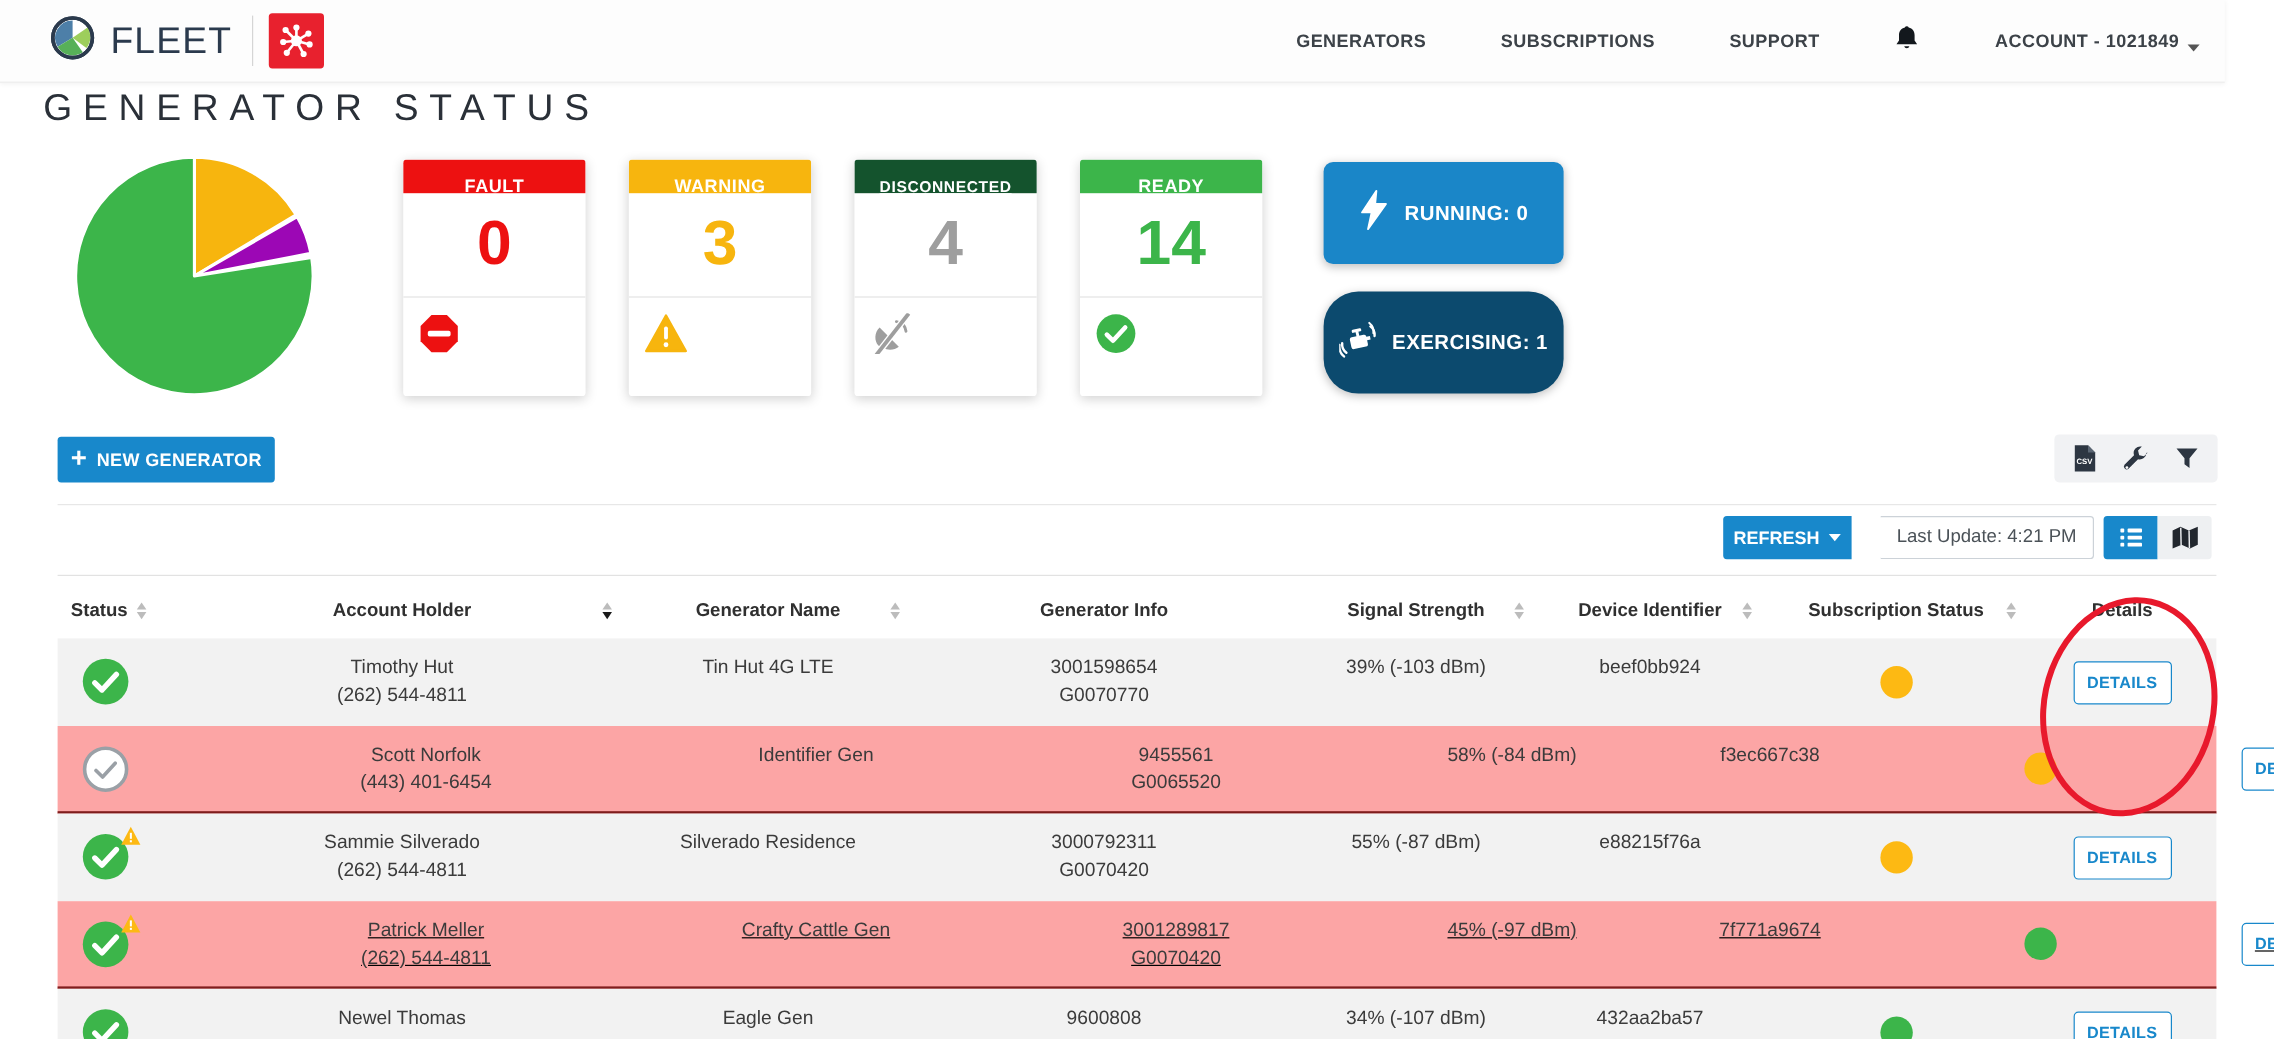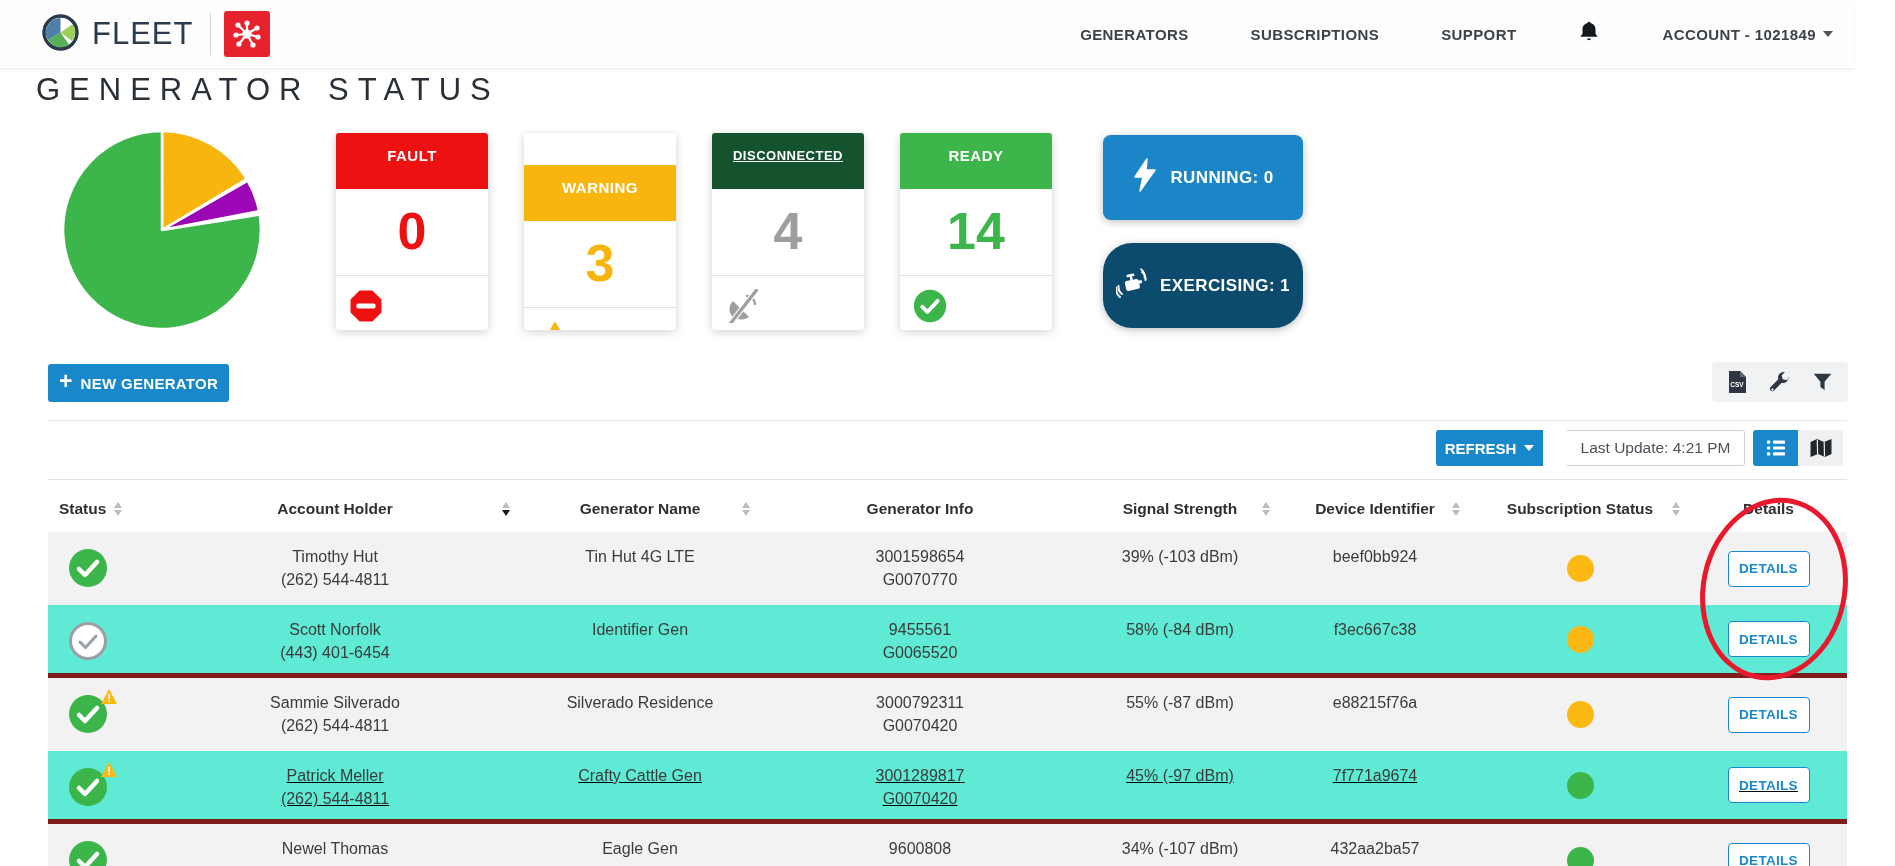--- a/index.html
+++ b/index.html
@@ -10,38 +10,38 @@
   .navbar { position:absolute; top:0; left:0; width:1854px; height:69px; background:#fdfdfd;
     border-bottom:1px solid #ececec; box-shadow:0 1px 4px rgba(0,0,0,.06);
     display:flex; align-items:center; justify-content:space-between; z-index:20; }
   .brand { display:flex; align-items:center; gap:13px; padding-left:42px; }
   .brand-name { font-size:31px; color:#2b3a4d; letter-spacing:1px; font-weight:400; }
   .brand-divider { width:1px; height:42px; background:#d5d5d5; margin-left:4px; }
   .brand-red { width:46px; height:46px; background:#e8212e; border-radius:3px;
     display:flex; align-items:center; justify-content:center; }
   .nav-right { display:flex; align-items:center; gap:62px; padding-right:21px; }
   .nav-item { font-size:15px; font-weight:600; color:#3c4248; letter-spacing:.4px; cursor:pointer; }
-  .nav-account { display:flex; align-items:center; gap:7px; }
+  .nav-account { display:flex; align-items:flex-end; gap:7px; }
   .caret-down { width:0; height:0; border-left:5px solid transparent; border-right:5px solid transparent;
     border-top:6px solid #555; }
 
   
   .page-title { position:absolute; left:36px; top:72px; font-size:31px; font-weight:400;
     color:#2a3038; letter-spacing:9px; }
 
   
   .pie { position:absolute; left:60px; top:128px; }
   .card { position:absolute; top:133px; width:152px; height:197px; background:#fff;
     border-radius:3px; box-shadow:0 2px 10px rgba(0,0,0,.18); overflow:hidden; }
-  .card-head { height:56px; line-height:46px; text-align:center; color:#fff;
+  .card-head { height:28px; line-height:46px; text-align:center; color:#fff;
     font-weight:700; font-size:15px; letter-spacing:.5px; }
   .card-val { height:86px; line-height:84px; text-align:center; font-size:52px; font-weight:700; }
   .card-foot { border-top:1px solid #e3e3e3; height:64px; padding:13px 0 0 13px; }
   .c-fault  { left:336px; } .c-fault .card-head { background:#ed1111; } .c-fault .card-val { color:#ed1111; }
-  .c-warn   { left:524px; } .c-warn  .card-head { background:#f7b50e;margin-top:32px; } .c-warn  .card-val { color:#f7b50e; }
+  .c-warn   { left:524px; } .c-warn  .card-head { background:#f7b50e; } .c-warn  .card-val { color:#f7b50e; }
   .c-disc   { left:712px; } .c-disc  .card-head { background:#14532d; font-size:13px;text-decoration:underline; } .c-disc .card-val { color:#9e9e9e; }
   .c-ready  { left:900px; } .c-ready .card-head { background:#3cb54a; } .c-ready .card-val { color:#3cb54a; }
 
   .act-btn { position:absolute; left:1103px; width:200px; height:85px; border:none; cursor:pointer;
     border-radius:8px; color:#fff; display:flex; align-items:center; justify-content:center; gap:12px;
     font-family:"Liberation Sans",sans-serif; font-size:17px; font-weight:700; letter-spacing:.4px;
     box-shadow:0 2px 8px rgba(0,0,0,.25); }
   .b-running { top:135px; background:#1a86c8; }
   .b-exercising { top:243px; background:#0c4a6e;border-radius:29px; }
 
@@ -85,21 +85,21 @@
     display:flex; flex-direction:column; gap:2px; }
   .th.left .sorter { right:28px; }
   .tri-up { width:0; height:0; border-left:4.5px solid transparent; border-right:4.5px solid transparent;
     border-bottom:6px solid #bcbcbc; }
   .tri-dn { width:0; height:0; border-left:4.5px solid transparent; border-right:4.5px solid transparent;
     border-top:6px solid #bcbcbc; }
   .tri-dn.active { border-top-color:#1a1a1a; }
 
   .trow { height:73px; }
   .trow.gray { background:#f2f2f2; }
-  .trow.white { background:#5eead4; border-bottom:5px solid #7f1d1d; }
+  .trow.white { background:#fca5a5; border-bottom:2px solid #7f1d1d;gap:20px; }
   .r0 { top:532px; } .r1 { top:605px; } .r2 { top:678px; } .r3 { top:751px;text-decoration:underline; } .r4 { top:824px; }
   .cell { font-size:16px; color:#3b3b3b; text-align:center; padding-top:13px; line-height:23px; }
   .cell.mid { display:flex; align-items:center; justify-content:center; padding-top:0; }
   .status-cell { padding:16px 0 0 20px; text-align:left; position:relative; }
   .check-wrap { position:relative; display:inline-block; width:40px; height:40px; }
   .warn-badge { position:absolute; right:-10px; top:-6px; }
   .dot { width:27px; height:27px; border-radius:50%; display:inline-block; }
   .dot.yellow { background:#fdb913; } .dot.green { background:#3cb54a; }
   .details-btn { width:82px; height:36px; background:#fff; border:1.5px solid #1888cb; border-radius:4px;
     color:#1888cb; font-family:"Liberation Sans",sans-serif; font-weight:700; font-size:13.5px;

